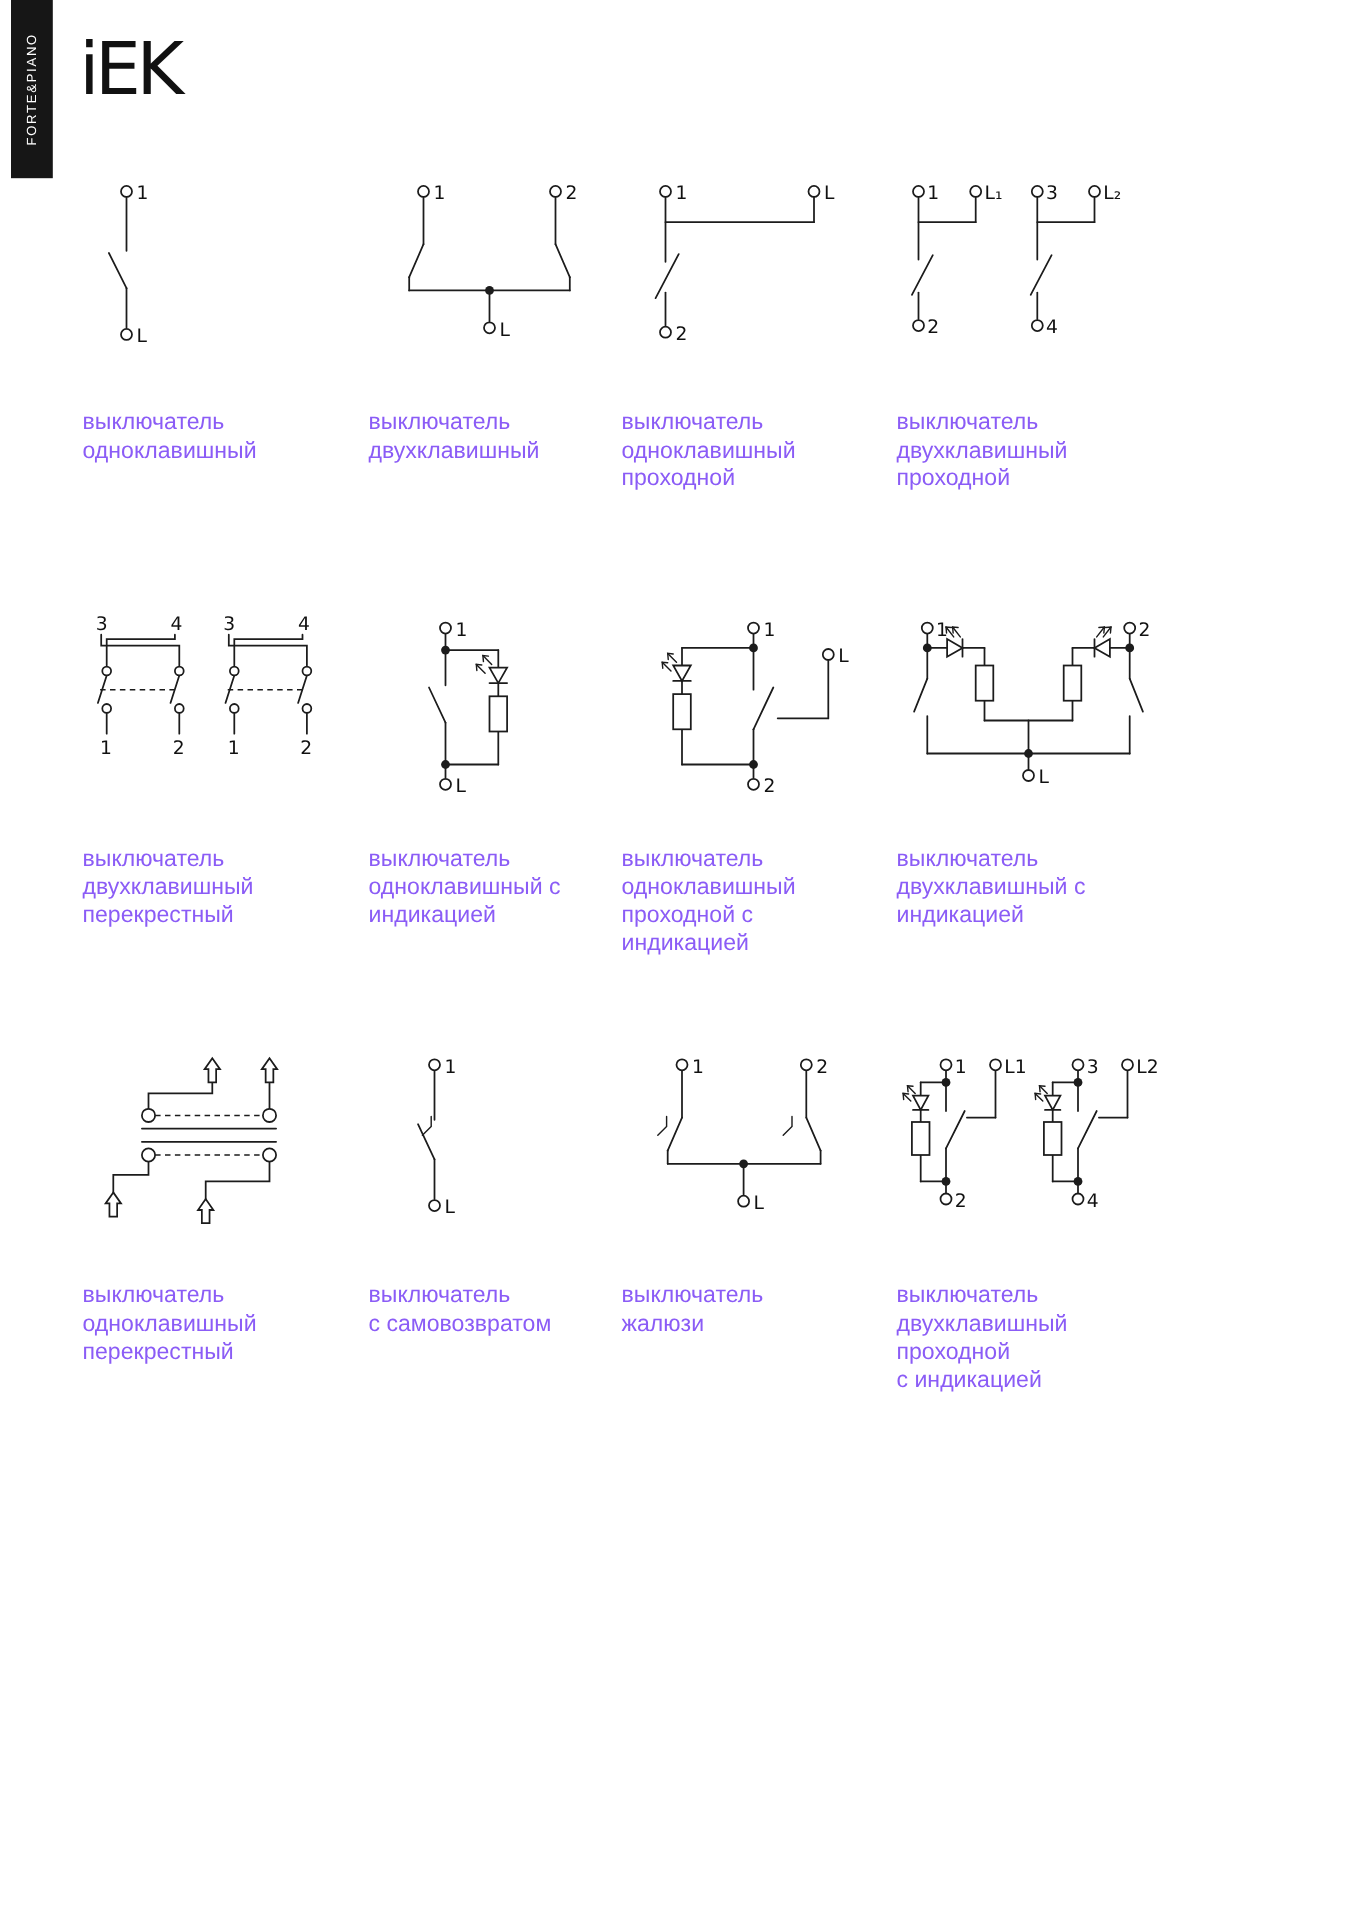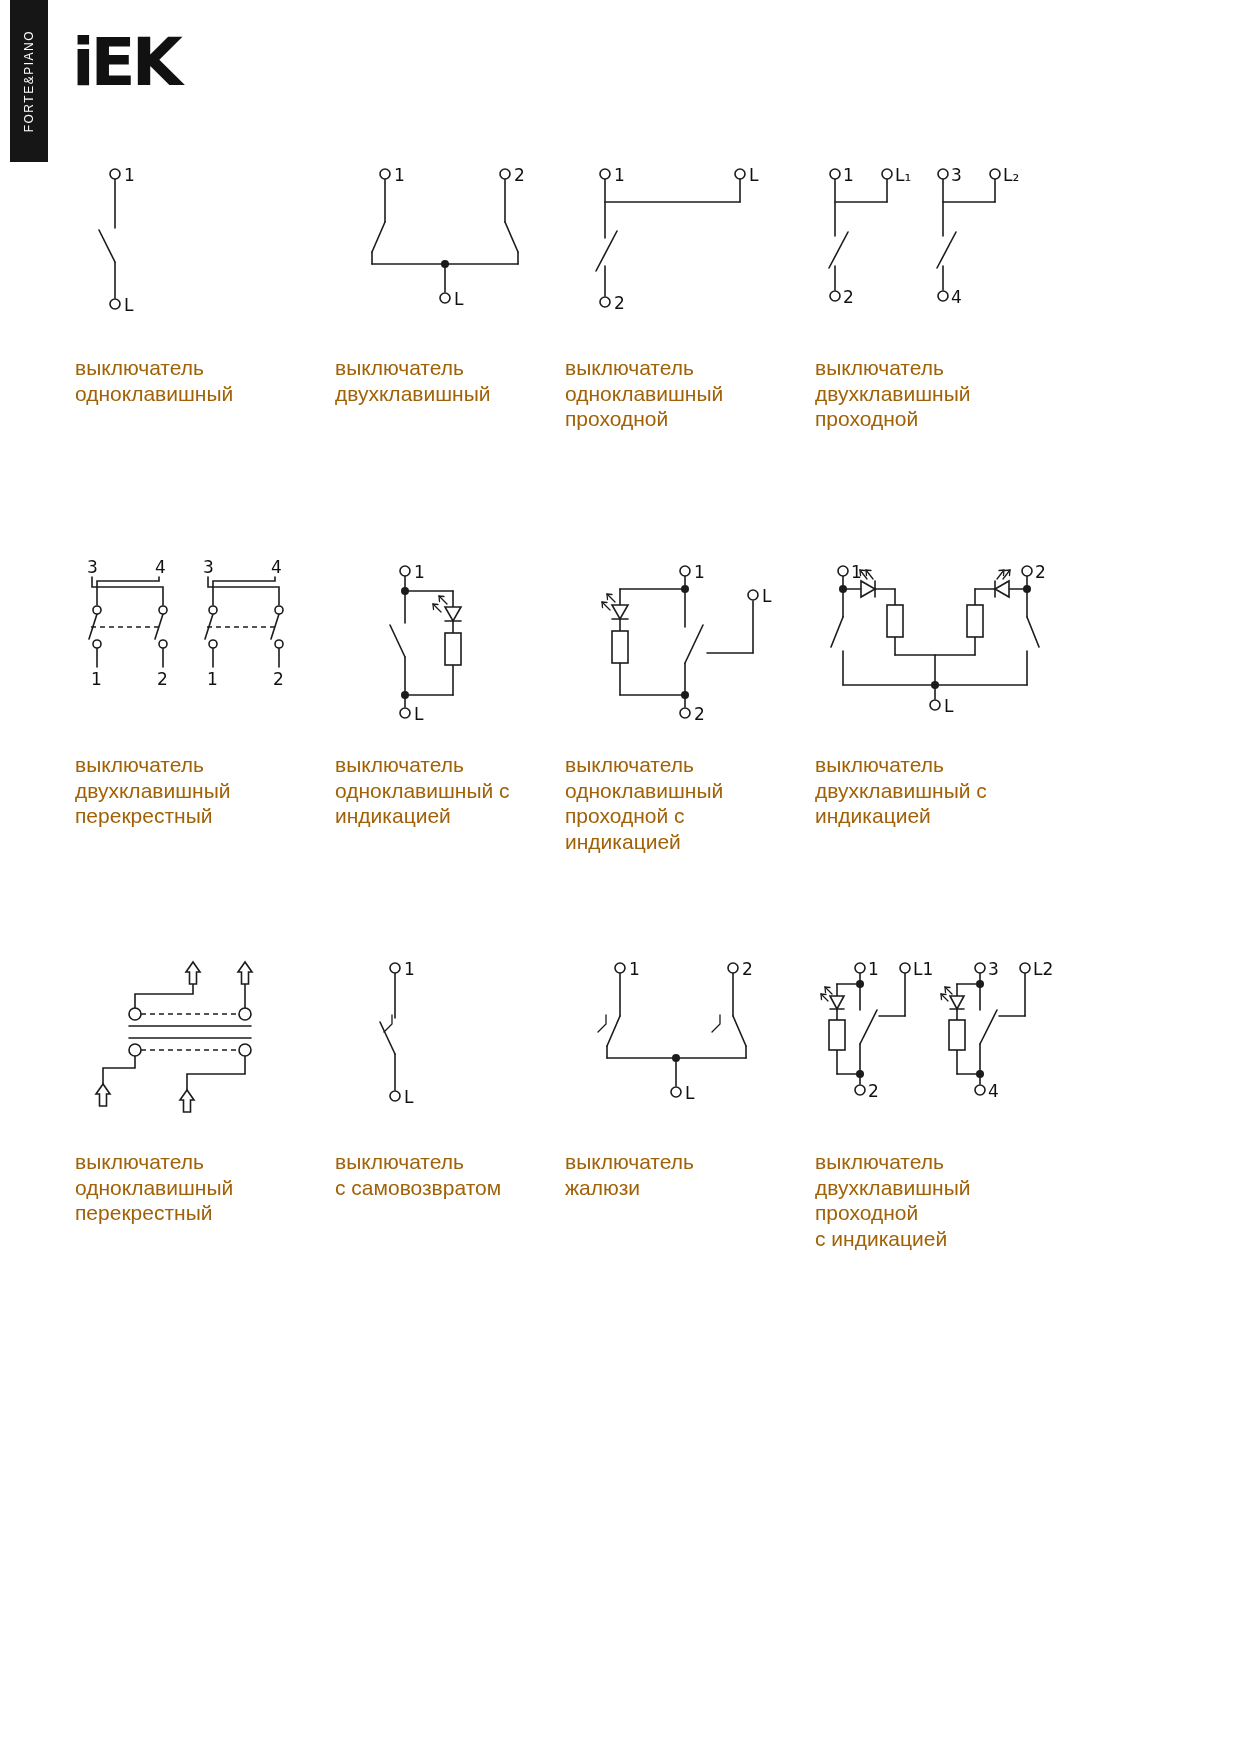--- a/index.html
+++ b/index.html
@@ -10,39 +10,39 @@
   .sidebar {
     position:absolute; left:10px; top:0; width:38px; height:162px;
     background:#161616; display:flex; align-items:center; justify-content:center;
   }
   .sidebar-label {
     color:#ffffff; font-size:12px; letter-spacing:1.5px;
     writing-mode:vertical-rl; transform:rotate(180deg); white-space:nowrap;
   }
   .logo {
     position:absolute; left:72px; top:30px;
-    font-family:"DejaVu Sans", sans-serif; font-weight:bold;
+    font-family:"DejaVu Sans", sans-serif; font-weight:normal;
     font-size:66px; letter-spacing:-4px; color:#111111; line-height:1;
   }
   .grid {
     position:absolute; left:75px; top:158px;
     display:grid; grid-template-columns:260px 230px 250px 277px;
     grid-auto-rows:397px;
   }
   .cell { position:relative; }
   svg.sch { display:block; }
   .sch .w { stroke:#1c1c1c; stroke-width:1.6; fill:none; stroke-linecap:round; }
   .sch .dash { stroke:#1c1c1c; stroke-width:1.4; fill:none; stroke-dasharray:5 4; }
   .sch .term { fill:#ffffff; stroke:#1c1c1c; stroke-width:1.6; }
   .sch .jct { fill:#1c1c1c; stroke:none; }
   .sch .cmp { fill:#ffffff; stroke:#1c1c1c; stroke-width:1.6; }
   .sch .al { stroke:#1c1c1c; stroke-width:1.3; fill:none; stroke-linecap:round; }
   .sch text { font-family:"DejaVu Sans", sans-serif; font-size:17px; fill:#111111; }
   .caption {
-    margin-top:2px; font-size:21px; line-height:1.22; color:#a16207;
+    margin-top:18px; font-size:21px; line-height:1.22; color:#8b5cf6;
     white-space:pre-line;
   }
   .figcaption {
     position:absolute; left:75px; top:1322px; font-size:27px; color:#1a1a1a;
   }
 </style>
 </head>
 <body>
 
 <div class="page">

